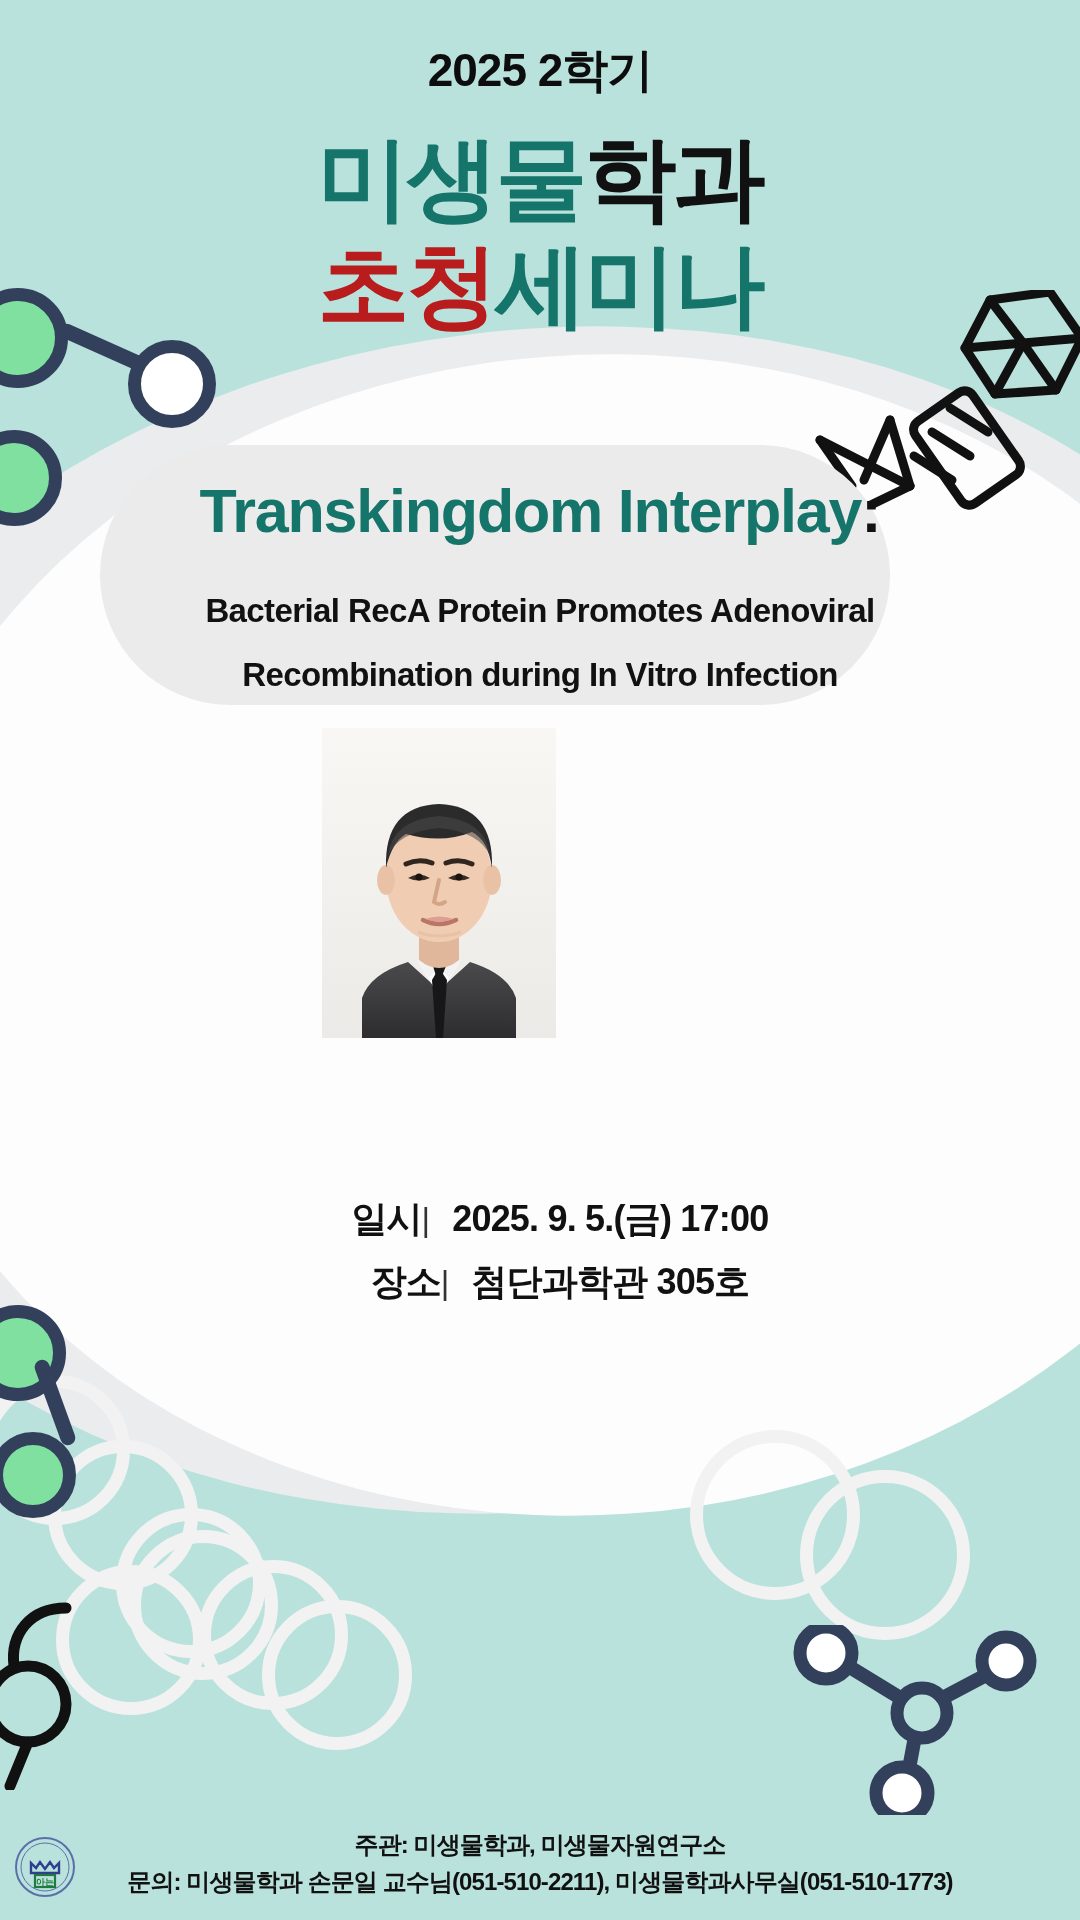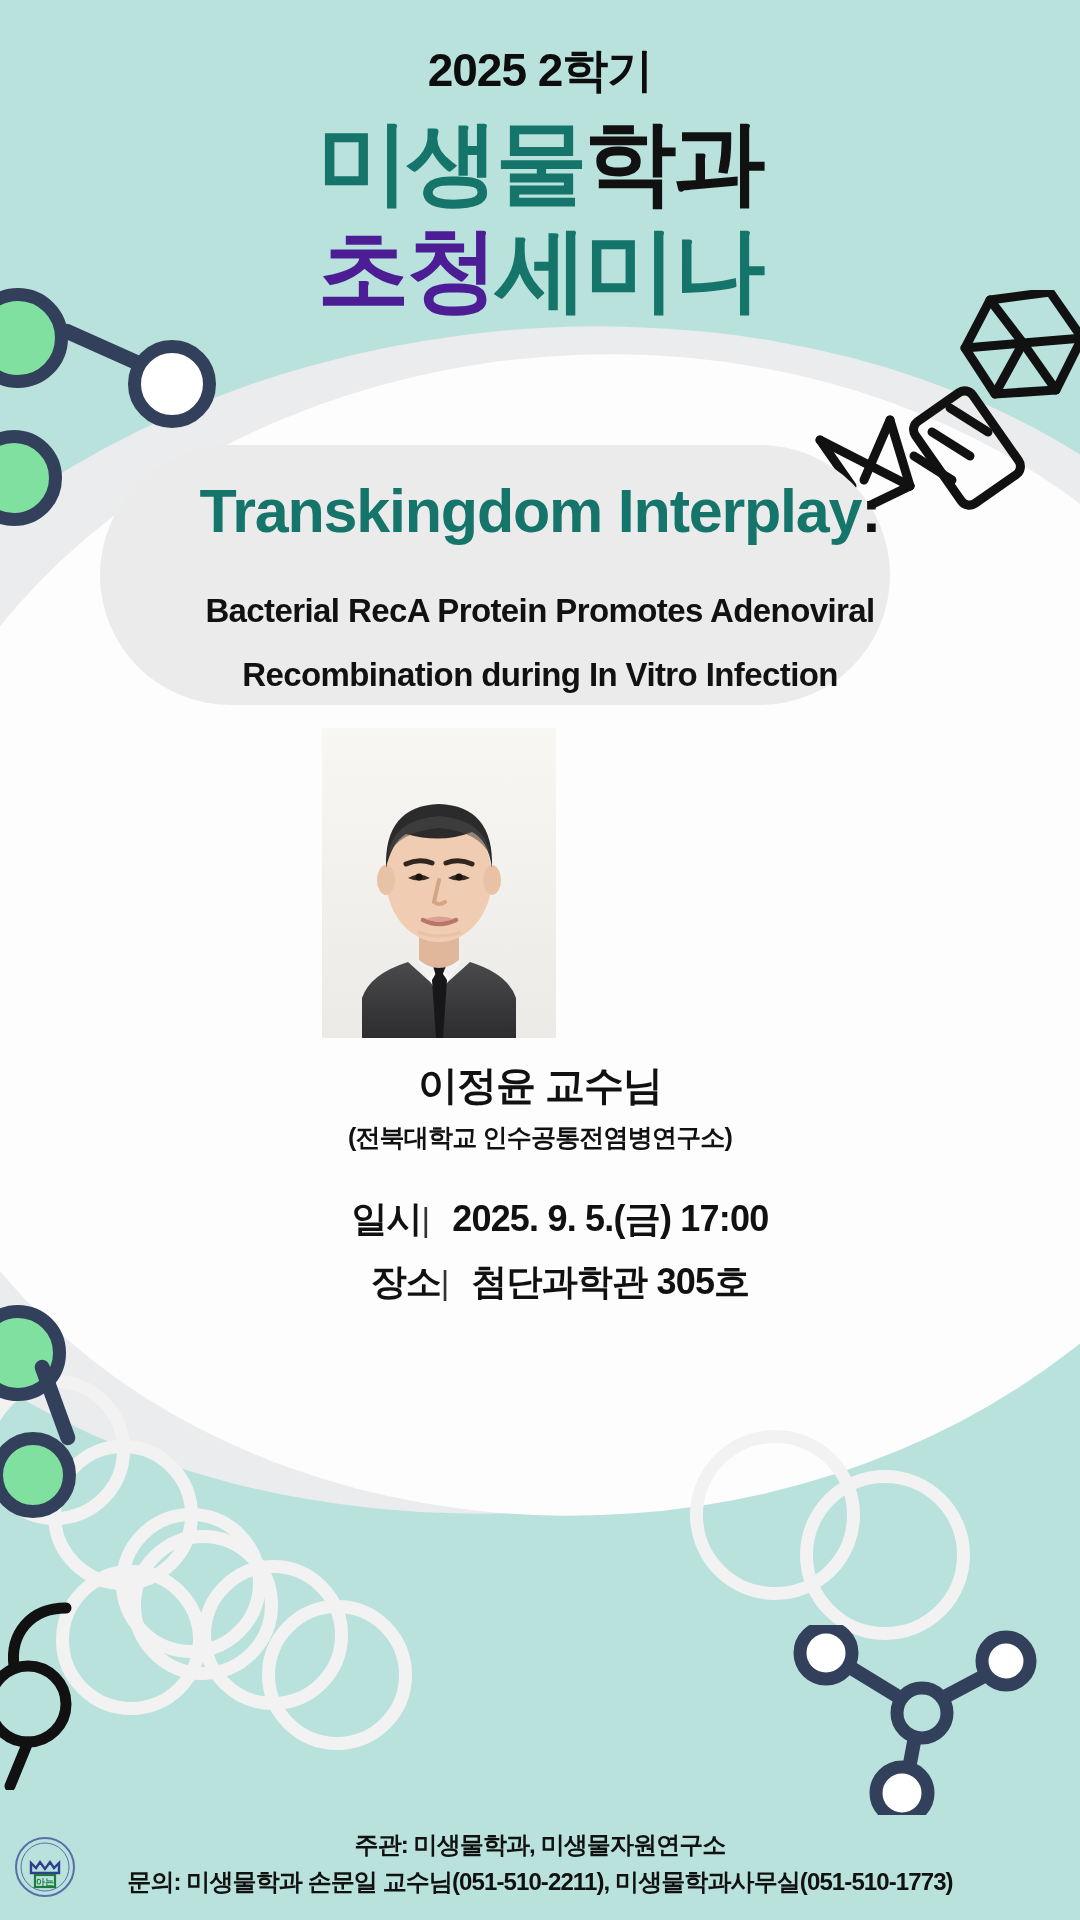--- a/index.html
+++ b/index.html
@@ -75,36 +75,36 @@
     z-index:5;
   }
   .semester{
     margin-top:40px;
     font-size:46px;
     font-weight:800;
     letter-spacing:-1px;
     color:#0d0d0d;
   }
   .dept{
-    margin-top:12px;
+    margin-top:28px;
     font-size:92px;
     font-weight:900;
     letter-spacing:-3px;
     line-height:1.05;
   }
   .dept .teal{color:#16756a;}
   .dept .dark{color:#111111;}
   .seminar{
     margin-top:10px;
     font-size:92px;
     font-weight:900;
     letter-spacing:-3px;
     line-height:1.05;
   }
-  .seminar .dark{color:#4c1d95;}
+  .seminar .dark{color:#b91c1c;}
   .seminar .teal{color:#16756a;margin-top:24px;}
 
   
   .title-wrap{
     position:absolute;
     left:0;top:478px;width:1080px;
     text-align:center;
     z-index:6;
   }
   .title-main{
@@ -326,24 +326,20 @@
 
       <path d="M117 152 L112 174 Q117 178 123 174" stroke="#d3a587" stroke-width="4" fill="none" stroke-linecap="round"></path>
 
       <path d="M101 192 Q117 200 134 192" stroke="#b9756a" stroke-width="4.5" fill="none" stroke-linecap="round"></path>
       <path d="M103 191 Q117 186 132 191 Q117 196 103 191 Z" fill="#d78f85" opacity="0.75"></path>
 
       <path d="M96 204 Q117 212 139 204" stroke="#e3bb9d" stroke-width="3" fill="none" opacity="0.6"></path>
     </svg>
   </div>
 
-  <div class="speaker">
-    <div class="speaker-name">이정윤 교수님</div>
-    <div class="speaker-affil">(전북대학교 인수공통전염병연구소)</div>
-  </div>
 
   <div class="info">
     <div class="info-row">
       <span class="info-label">일시</span>
       <span class="info-sep">|</span>
       <span class="info-value">2025. 9. 5.(금) 17:00</span>
     </div>
     <div class="info-row">
       <span class="info-label">장소</span>
       <span class="info-sep">|</span>

